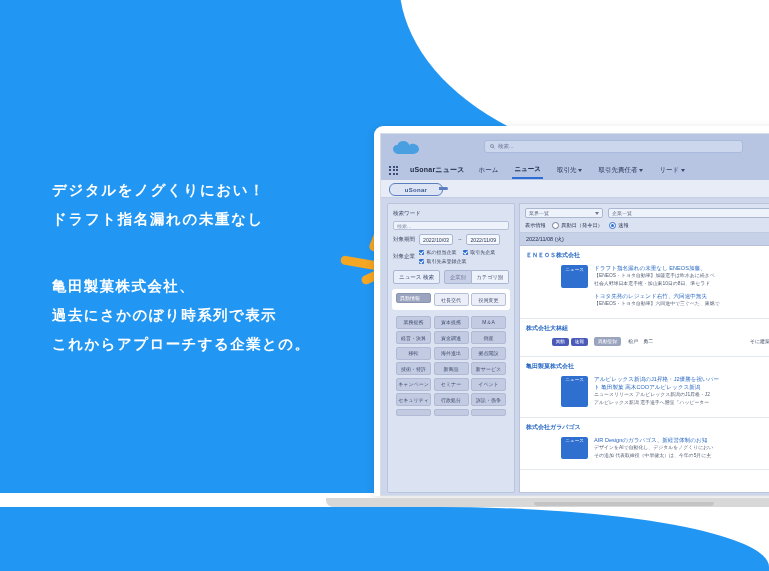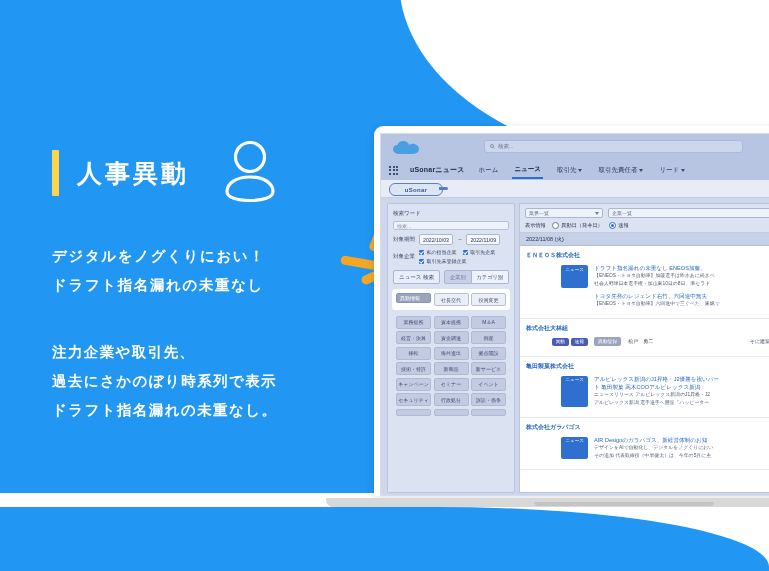--- a/index.html
+++ b/index.html
@@ -199,40 +199,30 @@
 <body>
 
 <div id="stage">
 
   <div class="bg-blue"></div>
   <div class="bg-white-topright"></div>
   <div class="bg-white-bottom"></div>
   <div class="bg-blue-bottom"></div>
 
   <div class="copy">
-    <div class="title-row">
-      <div class="title-bar"></div>
-      <div class="title-txt">人事異動</div>
-      <div class="person-icon">
-        <svg width="58" height="62" viewBox="0 0 58 62">
-          <circle cx="29" cy="17" r="14.5" fill="none" stroke="#ffffff" stroke-width="3.2"></circle>
-          <path d="M29 37 C 44 37 52 44 52 51.5 C 52 57.5 42 60.5 29 60.5 C 16 60.5 6 57.5 6 51.5 C 6 44 14 37 29 37 Z" fill="none" stroke="#ffffff" stroke-width="3.2"></path>
-        </svg>
-      </div>
-    </div>
 
     <div class="lead">
       <div>デジタルをノグくりにおい！</div>
       <div>ドラフト指名漏れの未重なし</div>
     </div>
 
     <div class="body-copy">
-      <div>注力企業や取引先、</div>
+      <div>亀田製菓株式会社、</div>
       <div>過去にさかのぼり時系列で表示</div>
-      <div>ドラフト指名漏れの未重なし。</div>
+      <div>これからアプローチする企業との。</div>
     </div>
   </div>
 
   <div class="flash">
     <i class="f1"></i>
       <i class="f2"></i>
       <i class="f3"></i>
   </div>
 
   <div class="laptop">

